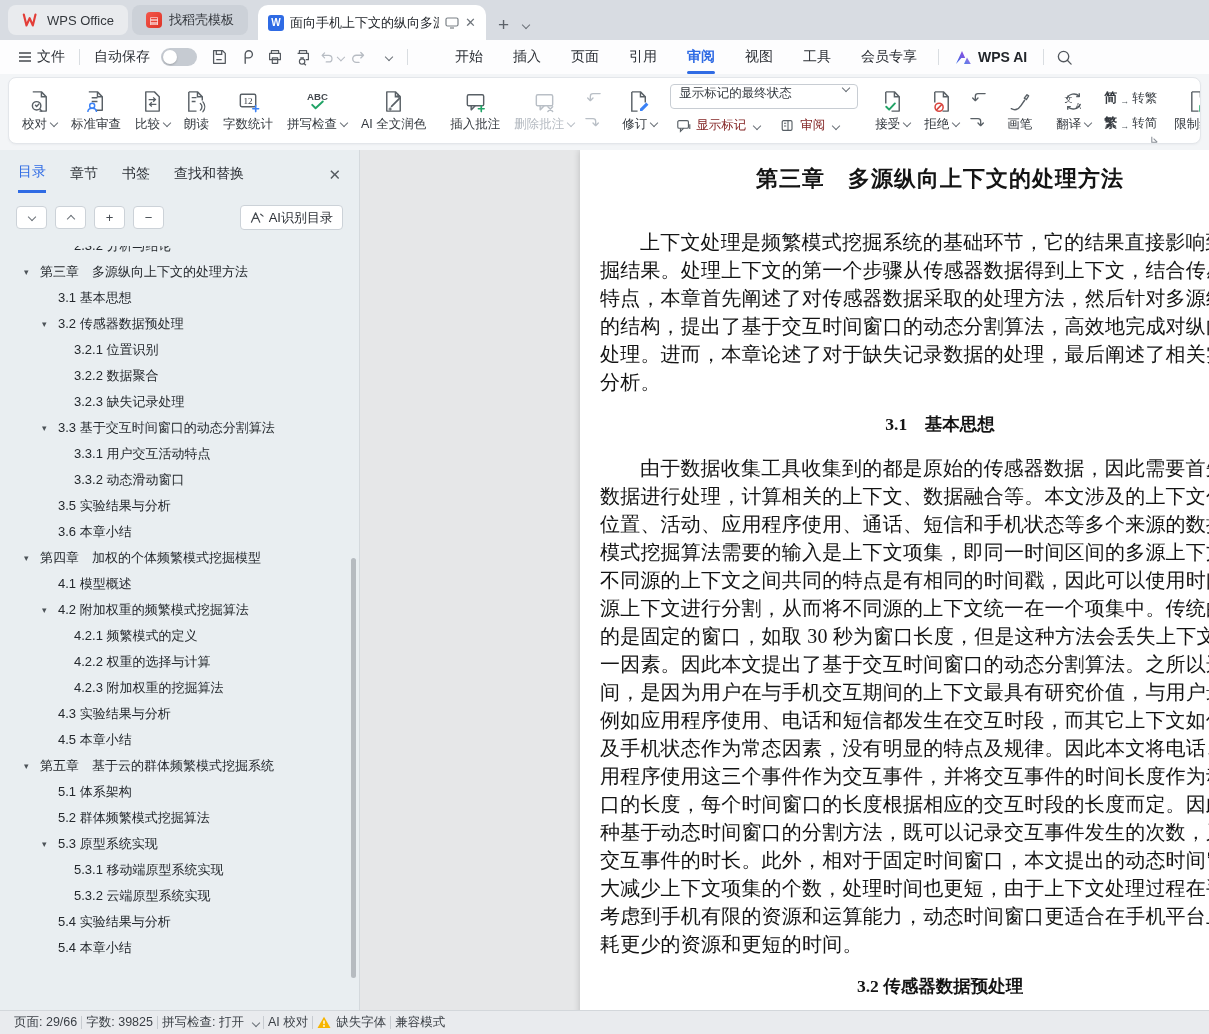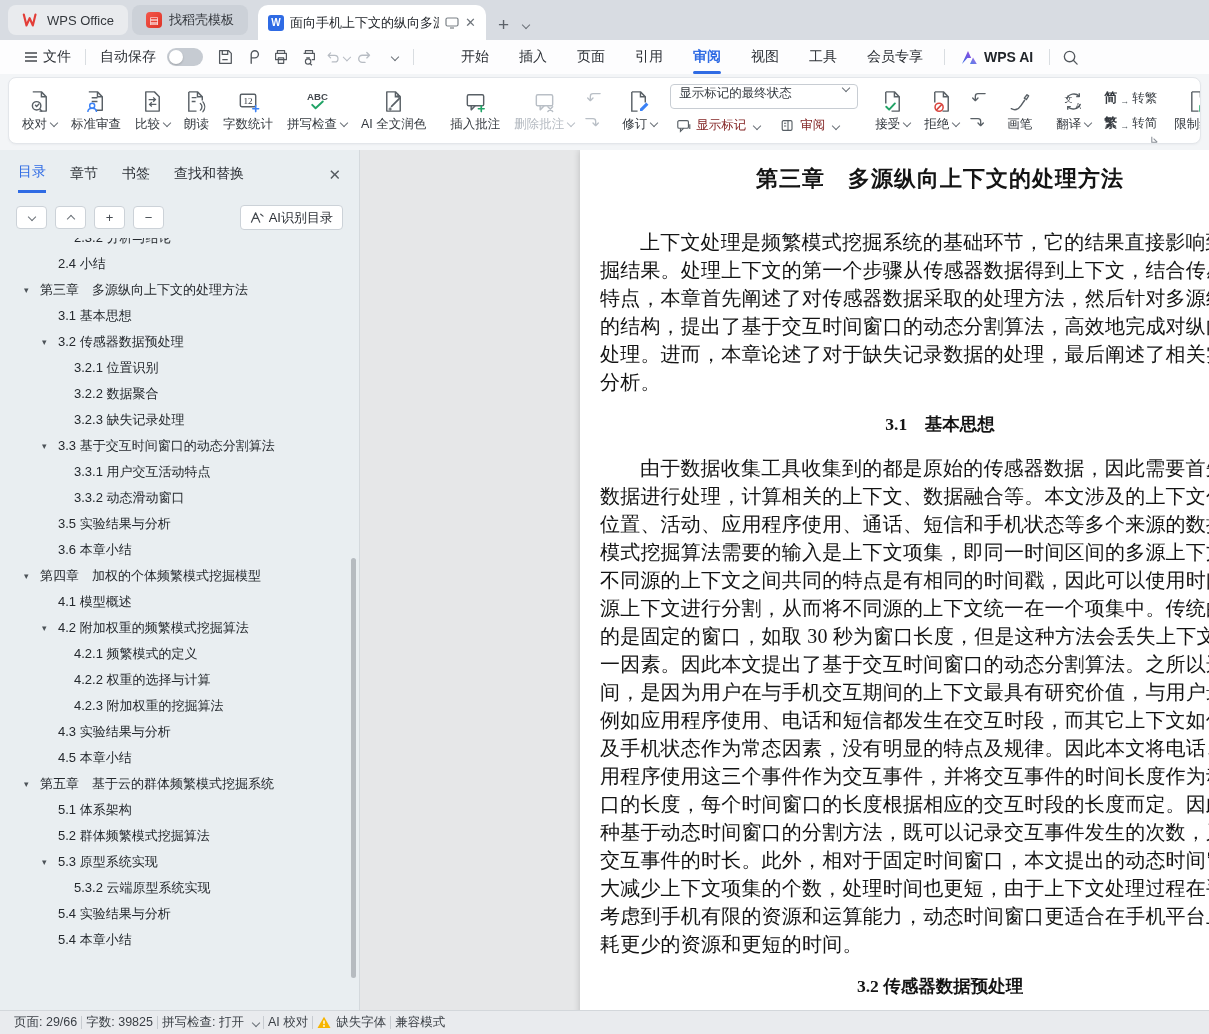--- a/index.html
+++ b/index.html
@@ -11,21 +11,21 @@
   .apptab.home{background:#e9ebee}
   .apptab.tpl{background:#ccd1d8}
   .doctab{display:flex;align-items:center;gap:6px;height:35px;margin-left:6px;padding:0 10px;background:#fff;border-radius:10px 10px 0 0;font-size:13px;width:228px}
   .doctab .ttl{flex:1;white-space:nowrap;overflow:hidden;color:#22262b}
   .tab-extra{display:flex;align-items:center;gap:10px;margin:0 0 10px 12px;color:#5c6269}
   .wlogo-red{width:18px;height:16px}
   .tpl-ico{width:16px;height:16px;border-radius:4px;background:linear-gradient(135deg,#f4564a,#dd3427);color:#fff;font-size:10px;display:flex;align-items:center;justify-content:center}
   .w-blue{width:16px;height:16px;border-radius:3px;background:#2f6be4;color:#fff;font-weight:bold;font-size:10px;display:flex;align-items:center;justify-content:center;font-family:"Liberation Sans",sans-serif}
   .xbtn{color:#6e747b;font-size:13px;cursor:default}
   
-  .menubar{height:34px;background:#fdfdfe;display:flex;align-items:center;padding:0 16px;font-size:14px}
+  .menubar{height:34px;background:#fdfdfe;display:flex;align-items:center;padding:0 10px;font-size:14px}
   .mitem{display:flex;align-items:center;gap:5px;padding:0 8px;color:#2c3036}
   .msep{width:1px;height:16px;background:#d9dde1;margin:0 6px}
   .toggle{width:36px;height:18px;border-radius:9px;background:#c6cbd2;position:relative;margin-left:6px}
   .toggle .knob{position:absolute;left:2px;top:2px;width:14px;height:14px;border-radius:50%;background:#fff;box-shadow:0 1px 2px rgba(0,0,0,.2)}
   .qicon{width:26px;height:24px;display:flex;align-items:center;justify-content:center;border-radius:4px;margin:0 1px}
   .menu-tabs{display:flex;align-items:center;margin-left:26px}
   .mtab{padding:6px 15px;color:#2c3036;position:relative}
   .mtab.active{color:#2f6be4;font-weight:bold}
   .mtab.active:after{content:"";position:absolute;left:15px;right:15px;bottom:-2px;height:3px;border-radius:2px;background:#2f6be4}
   .wpsai{display:flex;align-items:center;gap:6px;font-weight:bold;color:#22262b;padding:0 10px}
@@ -50,21 +50,21 @@
   
   .main{display:flex;height:860px}
   .sidebar{width:360px;background:#e9eef1;border-right:1px solid #d4d9dd;position:relative;overflow:hidden}
   .side-tabs{display:flex;align-items:center;gap:24px;padding:13px 18px 0;font-size:14px;color:#2c3036}
   .stab{padding-bottom:9px}
   .stab.active{color:#2f6be4;border-bottom:3px solid #2f6be4}
   .side-close{margin-left:auto;color:#555b61;font-size:15px;padding-bottom:6px}
   .side-toolbar{display:flex;align-items:center;gap:8px;margin:12px 16px 0}
   .tbtn{width:31px;height:23px;background:#fff;border:1px solid #ccd2d8;border-radius:4px;display:flex;align-items:center;justify-content:center;font-size:13px;color:#444a50}
   .aibtn{margin-left:auto;display:flex;align-items:center;gap:5px;background:#fff;border:1px solid #ccd2d8;border-radius:4px;height:25px;padding:0 9px;font-size:13px;color:#2c3036}
-  .toc-list{margin-top:8px;overflow:hidden;height:746px}
+  .toc-list{margin-top:16px;overflow:hidden;height:746px}
   .toc-row{display:flex;align-items:center;height:26px;font-size:13px;color:#24282d;white-space:nowrap}
   .toc-row:first-child{margin-top:-13px}
   .toc-arrow{width:16px;font-size:9px;color:#4c5258;text-align:left}
   .lvl1{padding-left:40px}.lvl1.has-arrow{padding-left:24px}
   .lvl2{padding-left:58px}.lvl2.has-arrow{padding-left:42px}
   .lvl3{padding-left:74px}
   .side-scroll{position:absolute;right:3px;top:408px;width:5px;height:420px;border-radius:3px;background:#b6bbc0}
   
   .docarea{flex:1;background:#e6e7e8;position:relative;overflow:hidden}
   .page{position:absolute;left:220px;top:0;width:700px;height:900px;background:#fff;box-shadow:0 0 7px rgba(0,0,0,.20);padding:14px 0 0 20px;font-family:"Liberation Serif","DejaVu Serif",serif;color:#141414}
@@ -437,23 +437,20 @@
             <path d="M1.5 12L6 2l4.5 10M3.3 8h5.4" fill="none" stroke="#44494f" stroke-width="1.3" stroke-linecap="round" stroke-linejoin="round"></path>
             <path d="M11.5 3.5l2.5 2" stroke="#44494f" stroke-width="1.3" stroke-linecap="round"></path>
           </svg>
         <span>AI识别目录</span>
       </div>
     </div>
     <div class="toc-list" id="toc-list">
         <div class="toc-row lvl3">
           <span>2.3.2 分析与结论</span>
         </div>
-        <div class="toc-row lvl2">
-          <span>2.4  小结</span>
-        </div>
         <div class="toc-row lvl1 has-arrow">
           <span class="toc-arrow">▾</span>
           <span>第三章　多源纵向上下文的处理方法</span>
         </div>
         <div class="toc-row lvl2">
           <span>3.1  基本思想</span>
         </div>
         <div class="toc-row lvl2 has-arrow">
           <span class="toc-arrow">▾</span>
           <span>3.2 传感器数据预处理</span>
@@ -515,20 +512,23 @@
         </div>
         <div class="toc-row lvl2">
           <span>5.1 体系架构</span>
         </div>
         <div class="toc-row lvl2">
           <span>5.2 群体频繁模式挖掘算法</span>
         </div>
         <div class="toc-row lvl2 has-arrow">
           <span class="toc-arrow">▾</span>
           <span>5.3 原型系统实现</span>
+        </div>
+        <div class="toc-row lvl3">
+          <span>5.3.1 移动端原型系统实现</span>
         </div>
         <div class="toc-row lvl3">
           <span>5.3.2 云端原型系统实现</span>
         </div>
         <div class="toc-row lvl2">
           <span>5.4 实验结果与分析</span>
         </div>
         <div class="toc-row lvl2">
           <span>5.4 本章小结</span>
         </div>

